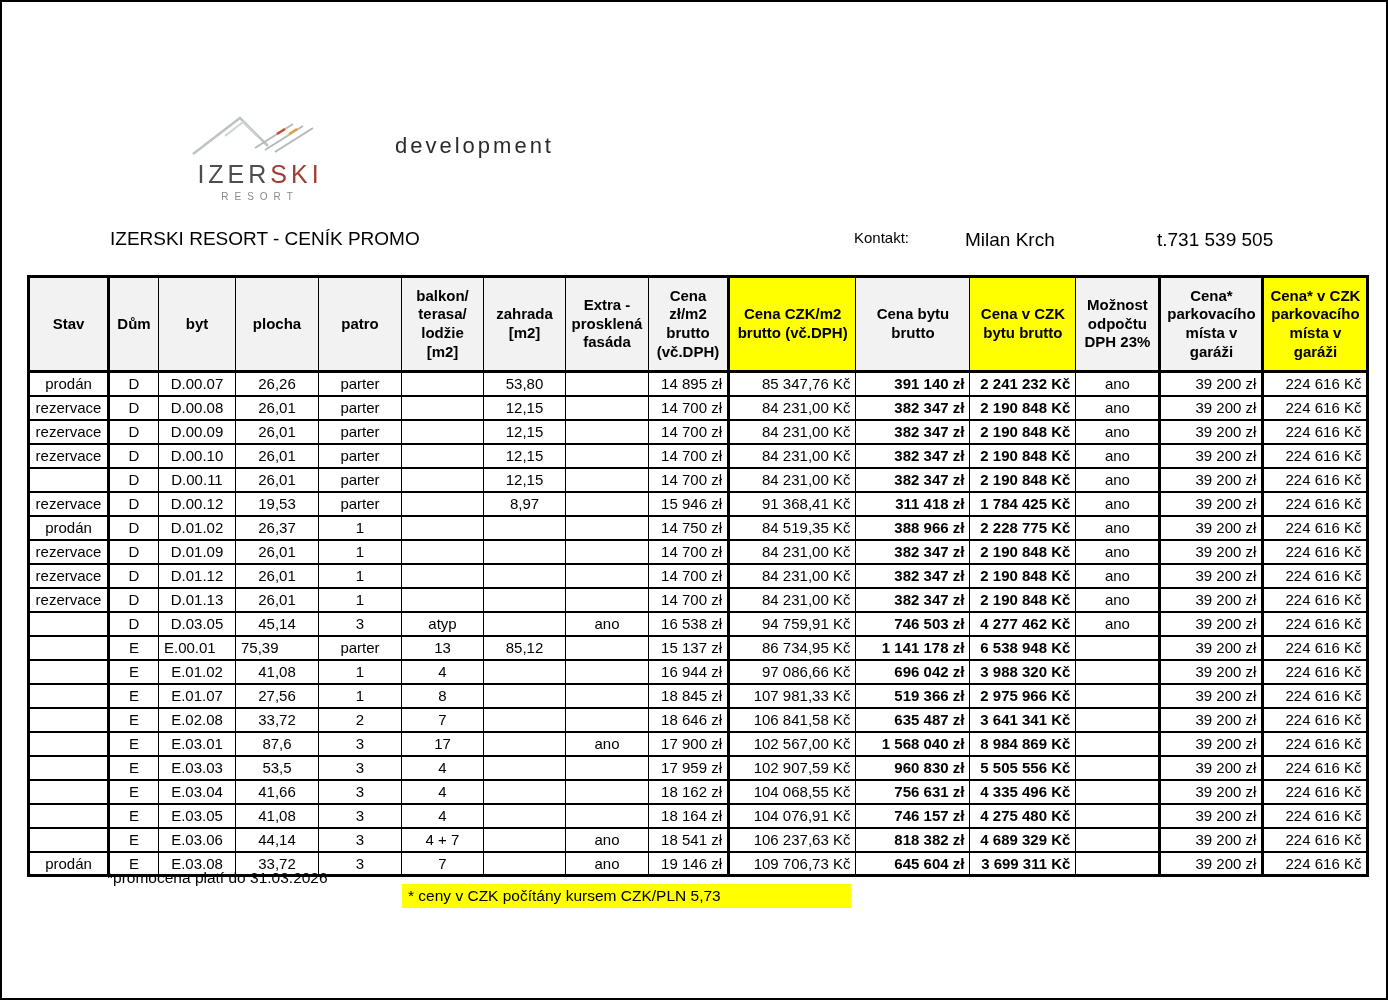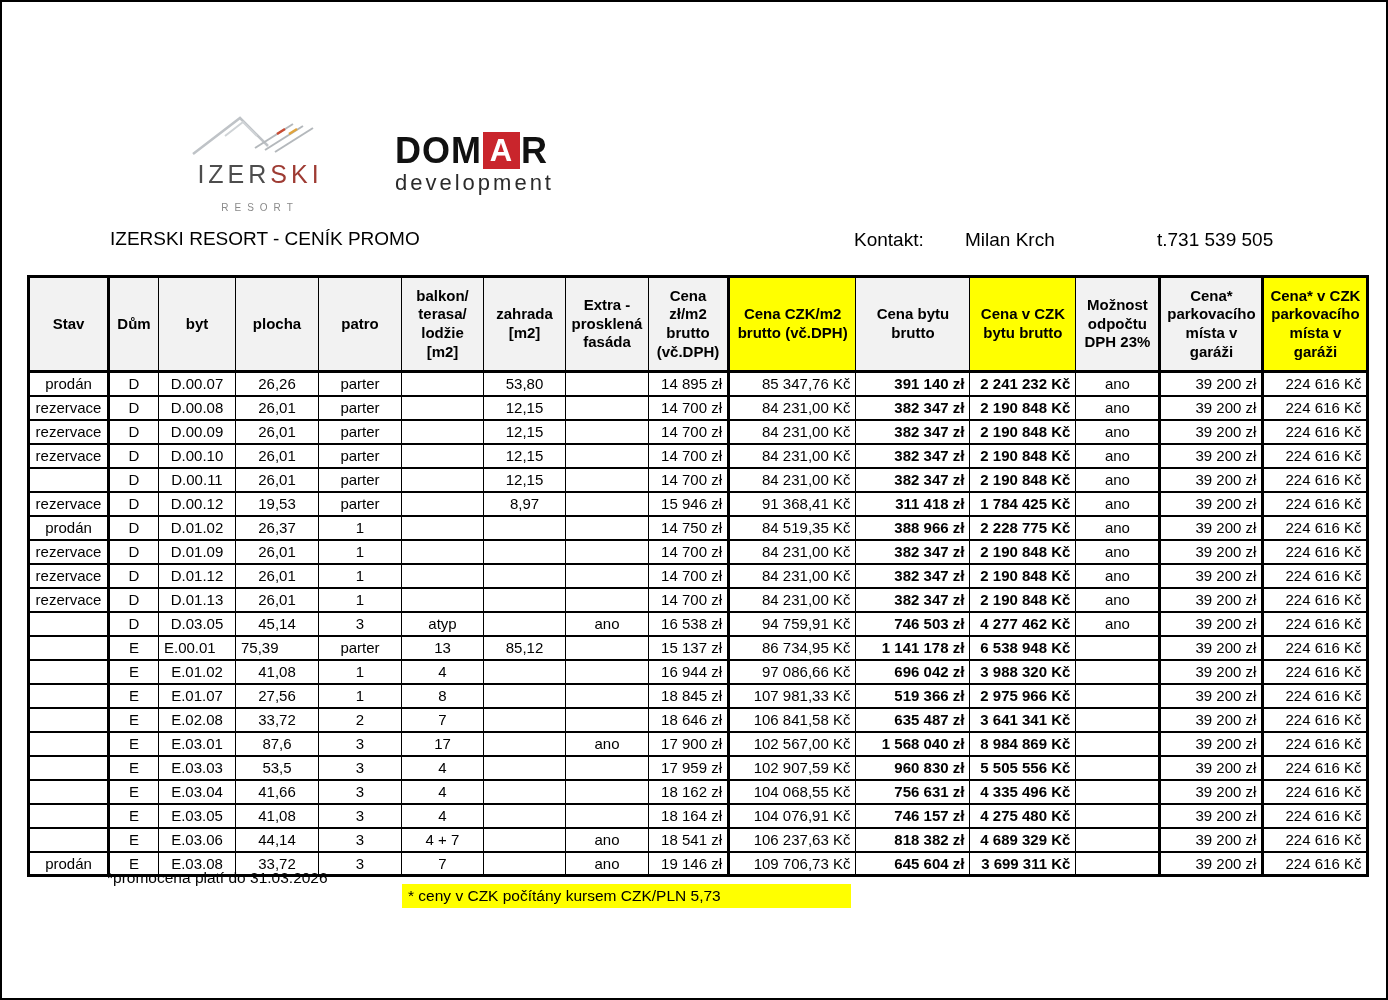--- a/index.html
+++ b/index.html
@@ -11,29 +11,29 @@
   }
   *{box-sizing:border-box;}
   html,body{margin:0;padding:0;background:#ffffff;}
   body{font-family:"Liberation Sans",sans-serif;color:#000;}
   .page{position:relative;width:1388px;height:1000px;background:#fff;border:2px solid #000;overflow:hidden;}
 
   
   .izerski-logo{position:absolute;left:183px;top:110px;width:150px;height:88px;text-align:center;}
   .izerski-word{font-size:25px;letter-spacing:4px;color:#4d4d4d;line-height:1;margin-top:2px;}
   .izerski-word .ski{color:var(--izerski-red);}
-  .izerski-sub{font-size:10px;letter-spacing:6px;color:#8a8a8a;margin-top:15px;}
+  .izerski-sub{font-size:10px;letter-spacing:6px;color:#8a8a8a;margin-top:4px;}
   .domar-logo{position:absolute;left:393px;top:130px;width:210px;height:64px;}
   .domar-line1{display:flex;align-items:center;font-weight:bold;font-size:36px;line-height:1;color:#111;letter-spacing:1px;}
   .domar-a{display:inline-flex;align-items:center;justify-content:center;width:37px;height:37px;background:var(--domar-red);color:#fff;margin:0 1px;font-size:31px;}
   .domar-line2{font-size:22px;letter-spacing:3px;color:#2b2b2b;margin-top:1px;}
 
   
   .doc-title{position:absolute;left:108px;top:226px;font-size:19px;color:#000;}
-  .contact-label{position:absolute;left:852px;top:227px;font-size:19px;}
+  .contact-label{position:absolute;left:852px;top:227px;font-size:15px;}
   .contact-name{position:absolute;left:963px;top:227px;font-size:19px;}
   .contact-phone{position:absolute;left:1155px;top:227px;font-size:19px;}
 
   
   .tbl-wrap{position:absolute;left:25px;top:273px;}
   table{border-collapse:collapse;table-layout:fixed;border:3px solid var(--line-black);}
   th,td{border-top:2px solid var(--line-black);border-bottom:2px solid var(--line-black);
         border-left:1px solid var(--line-black);border-right:1px solid var(--line-black);
         font-size:15px;overflow:hidden;white-space:nowrap;padding:0 5px;}
   th{background:var(--header-gray);font-weight:bold;text-align:center;vertical-align:middle;
@@ -62,25 +62,20 @@
       <line x1="80" y1="38" x2="118" y2="14" stroke="#b4b8bc" stroke-width="2"></line>
       <line x1="90" y1="40" x2="128" y2="16" stroke="#b4b8bc" stroke-width="2"></line>
       <line x1="92" y1="22" x2="100" y2="17" stroke="#c94b32" stroke-width="2.5"></line>
       <line x1="104" y1="22" x2="112" y2="17" stroke="#e0a43c" stroke-width="2.5"></line>
     </svg>
     <div class="izerski-word"><span>IZER</span><span class="ski">SKI</span></div>
     <div class="izerski-sub">RESORT</div>
   </div>
 
   <div class="domar-logo">
-    <div class="domar-line1">
-      <span>DOM</span>
-        <span class="domar-a">A</span>
-        <span>R</span>
-    </div>
     <div class="domar-line2">development</div>
   </div>
 
   <div class="doc-title">IZERSKI RESORT - CENÍK PROMO</div>
   <div class="contact-label">Kontakt:</div>
   <div class="contact-name">Milan Krch</div>
   <div class="contact-phone">t.731 539 505</div>
 
   <div class="tbl-wrap">
     <table>

